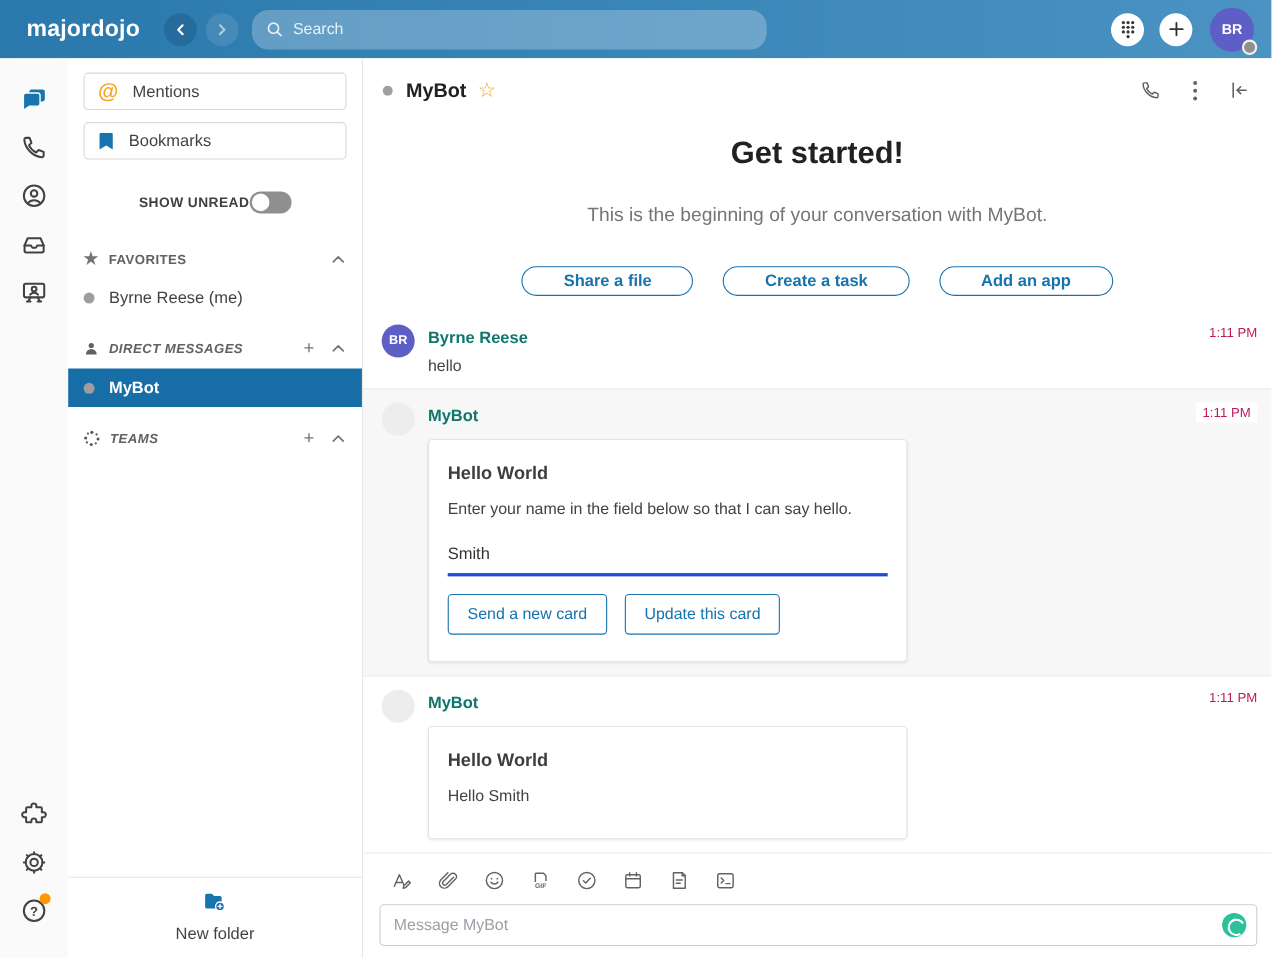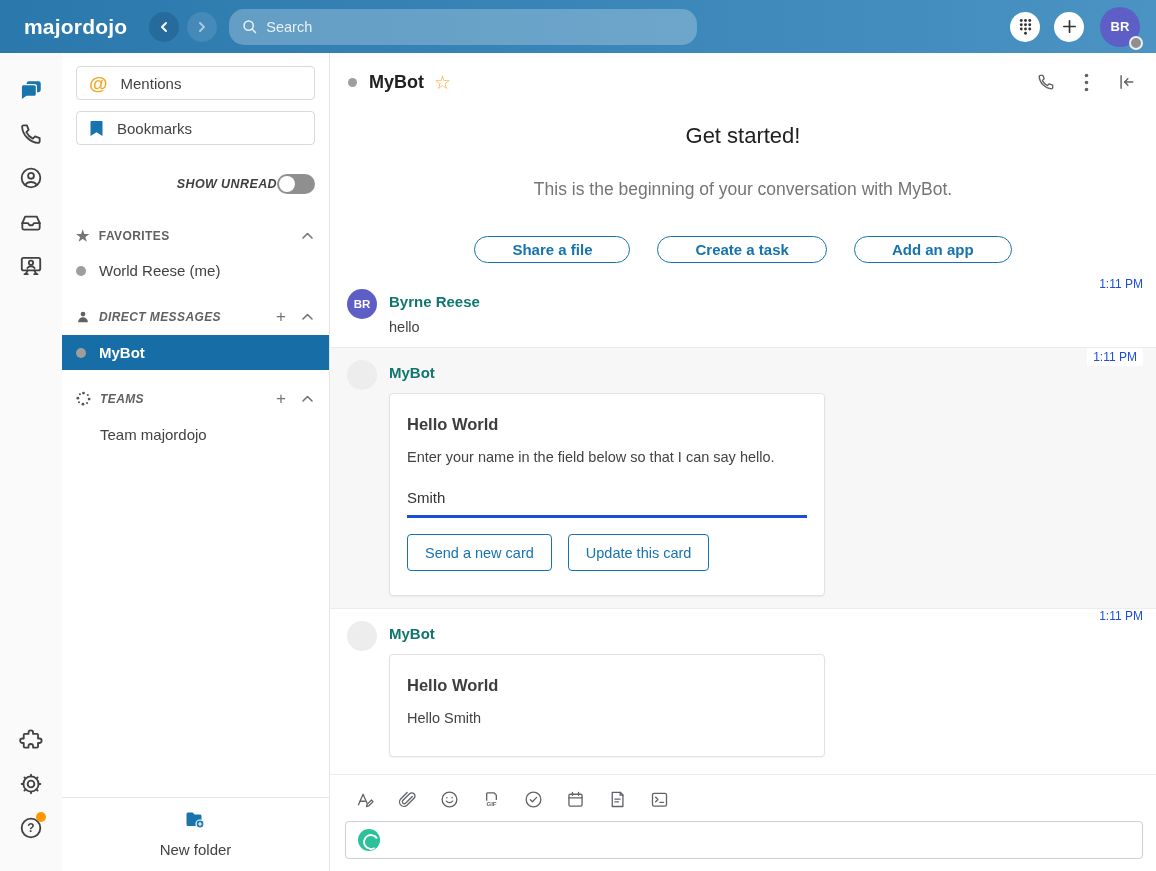--- a/index.html
+++ b/index.html
@@ -51,21 +51,21 @@
   .rail .orange-dot { position:absolute; right:-2px; top:-3px; width:10px; height:10px; border-radius:50%; background:#ff9800; }
 
   
   .sidebar { width:268px; background:#fff; border-right:1px solid #e6e6e6; display:flex; flex-direction:column; padding-top:13px; }
   .side-card {
     margin:0 14px 11px; height:34px; border:1px solid #d9d9d9; border-radius:4px;
     display:flex; align-items:center; padding:0 12px; gap:13px; font-size:15px; color:#424242;
     background:#fff; cursor:pointer;
   }
   .at-glyph { color:var(--orange,#f5a623); font-size:19px; font-weight:700; line-height:1; }
-  .show-unread { display:flex; align-items:center; justify-content:flex-end; margin:18px 14px 0;font-style:italic; }
+  .show-unread { display:flex; align-items:center; justify-content:center; margin:18px 14px 0; }
   .show-unread-label { font-size:12.5px; font-weight:700; color:#3f3f3f; letter-spacing:.4px; }
   .toggle { width:38px; height:20px; border-radius:10px; background:#8f8f8f; position:relative; cursor:pointer; }
   .toggle-knob { position:absolute; left:2px; top:2px; width:16px; height:16px; background:#fff; border-radius:50%; }
   .section-header {
     display:flex; align-items:center; gap:9px; padding:10px 16px 10px 14px;
     color:#616161; font-size:12px; font-weight:700; letter-spacing:.4px;
   }
   .section-header.favorites { margin-top:24px; }
   .section-header.mt { margin-top:10px;font-style:italic; }
   .hdr-actions { margin-left:auto; display:flex; align-items:center; gap:16px; color:#757575; }
@@ -84,41 +84,41 @@
   
   .main { flex:1; display:flex; flex-direction:column; background:#fff; min-width:0; }
   .chat-header { height:58px; display:flex; align-items:center; padding:0 20px 0 18px; flex-shrink:0; }
   .presence-dot { width:9px; height:9px; border-radius:50%; background:#9e9e9e; }
   .chat-title { font-size:18px; font-weight:700; margin:0 10px 0 12px; }
   .star-btn { color:var(--orange,#f5a623); font-size:19px; line-height:1; cursor:pointer; }
   .chat-header-actions { margin-left:auto; display:flex; align-items:center; gap:28px; color:#616161; }
   .chat-header-actions > * { cursor:pointer; }
 
   .welcome { text-align:center; padding:12px 0 14px; }
-  .welcome h1 { font-size:22px; font-weight:400; color:#212121; margin:0 0 30px; }
+  .welcome h1 { font-size:28px; font-weight:700; color:#212121; margin:0 0 30px; }
   .welcome p { font-size:17.5px; color:#757575; margin:0 0 36px; font-weight:400; }
   .welcome-actions { display:flex; justify-content:center; gap:27px; }
   .pill-btn {
     height:27px; padding:0 37px; border:1px solid var(--accent,#1673ae); border-radius:22px;
     background:#fff; color:var(--accent,#1673ae); font-size:15px; font-weight:700;
     font-family:inherit; cursor:pointer;
   }
 
   .msg { position:relative; padding:12px 14px 12px 17px; display:flex; gap:12px; }
   .msg-avatar {
     width:30px; height:30px; border-radius:50%; flex-shrink:0;
     display:flex; align-items:center; justify-content:center;
     font-size:11.5px; font-weight:700; color:#fff; cursor:pointer;
   }
   .msg-avatar.purple { background:var(--avatar_purple,#5e5ec7); }
   .msg-avatar.gray { background:#ededed; }
   .msg-content { flex:1; min-width:0; }
   .msg-author { font-size:15px; font-weight:700; color:#0f766e; padding-top:4px; }
   .msg-text { font-size:14.5px; color:#424242; margin-top:9px; }
-  .msg-time { position:absolute; top:0; right:13px; font-size:12px; color:#1d4ed8; }
+  .msg-time { position:absolute; top:12px; right:13px; font-size:12px; color:#be185d; }
   .msg.highlight { background:#f7f7f7; border-top:1px solid #ececec; border-bottom:1px solid #ececec; }
   .msg.highlight .msg-time { background:#fff; padding:2px 6px; border-radius:2px; }
 
   .bot-card {
     width:436px; background:#fff; border:1px solid #e2e2e2; border-radius:4px;
     margin-top:12px; box-shadow:0 1px 2px rgba(0,0,0,.05); padding:21px 17px 24px;
   }
   .card-title { font-size:16.5px; font-weight:700; color:#3d3d3d; }
   .card-body { font-size:14.5px; color:#424242; margin-top:15px; }
   .card-input {
@@ -283,21 +283,21 @@
       <span class="star-glyph">★</span>
       <span>FAVORITES</span>
       <span class="hdr-actions">
         <svg class="hdr-chevron" width="11" height="7" viewBox="0 0 11 7" fill="none" stroke="currentColor" stroke-width="1.6" stroke-linecap="round" stroke-linejoin="round">
             <polyline points="1,6 5.5,1.5 10,6"></polyline>
           </svg>
       </span>
     </div>
     <div class="side-item">
       <span class="dot"></span>
-      <span>World Reese (me)</span>
+      <span>Byrne Reese (me)</span>
     </div>
 
     <div class="section-header mt">
       <svg width="14" height="14" viewBox="0 0 16 15" fill="#616161">
           <circle cx="8" cy="4.2" r="2.7"></circle>
           <path d="M2.4 13.4a5.6 5.6 0 0 1 11.2 0z"></path>
         </svg>
       <span>DIRECT MESSAGES</span>
       <span class="hdr-actions">
         <span class="hdr-plus">+</span>
@@ -322,23 +322,20 @@
           <circle cx="2" cy="7.6" r="1.5"></circle>
           <circle cx="4.2" cy="3.4" r="1.1"></circle>
         </svg>
       <span>TEAMS</span>
       <span class="hdr-actions">
         <span class="hdr-plus">+</span>
         <svg class="hdr-chevron" width="11" height="7" viewBox="0 0 11 7" fill="none" stroke="currentColor" stroke-width="1.6" stroke-linecap="round" stroke-linejoin="round">
             <polyline points="1,6 5.5,1.5 10,6"></polyline>
           </svg>
       </span>
-    </div>
-    <div class="side-item indent">
-      <span>Team majordojo</span>
     </div>
 
     <div class="sidebar-bottom">
       <svg width="21" height="18" viewBox="0 0 21 18" fill="none">
           <path fill="var(--brand_icon,#1874ad)" d="M1.5 3A1.5 1.5 0 0 1 3 1.5h4.6l2 2.1H15A1.5 1.5 0 0 1 16.5 5v8.5A1.5 1.5 0 0 1 15 15H3a1.5 1.5 0 0 1-1.5-1.5z"></path>
           <circle cx="15" cy="13" r="4" fill="var(--brand_icon,#1874ad)" stroke="#fff" stroke-width="1.2"></circle>
           <path d="M15 11.3v3.4M13.3 13h3.4" stroke="#fff" stroke-width="1.2" stroke-linecap="round"></path>
         </svg>
       <span>New folder</span>
     </div>
@@ -452,18 +449,19 @@
             <path d="M15 3.8V7h3.2"></path>
             <path d="M9 11.5h6M9 14.8h4"></path>
           </svg>
         <svg width="21" height="21" viewBox="0 0 24 24" fill="none" stroke="currentColor" stroke-width="1.5" stroke-linecap="round" stroke-linejoin="round">
             <rect x="4" y="5" width="16" height="14.5" rx="1.8"></rect>
             <path d="M7.6 9.4l2.6 2.6-2.6 2.6"></path>
             <path d="M12.6 15.2h4"></path>
           </svg>
       </div>
       <div class="composer-input">
+        <input type="text" placeholder="Message MyBot" style="">
         <span class="spinner"></span>
       </div>
     </div>
 
   </div>
 </div>
 
 </body></html>

